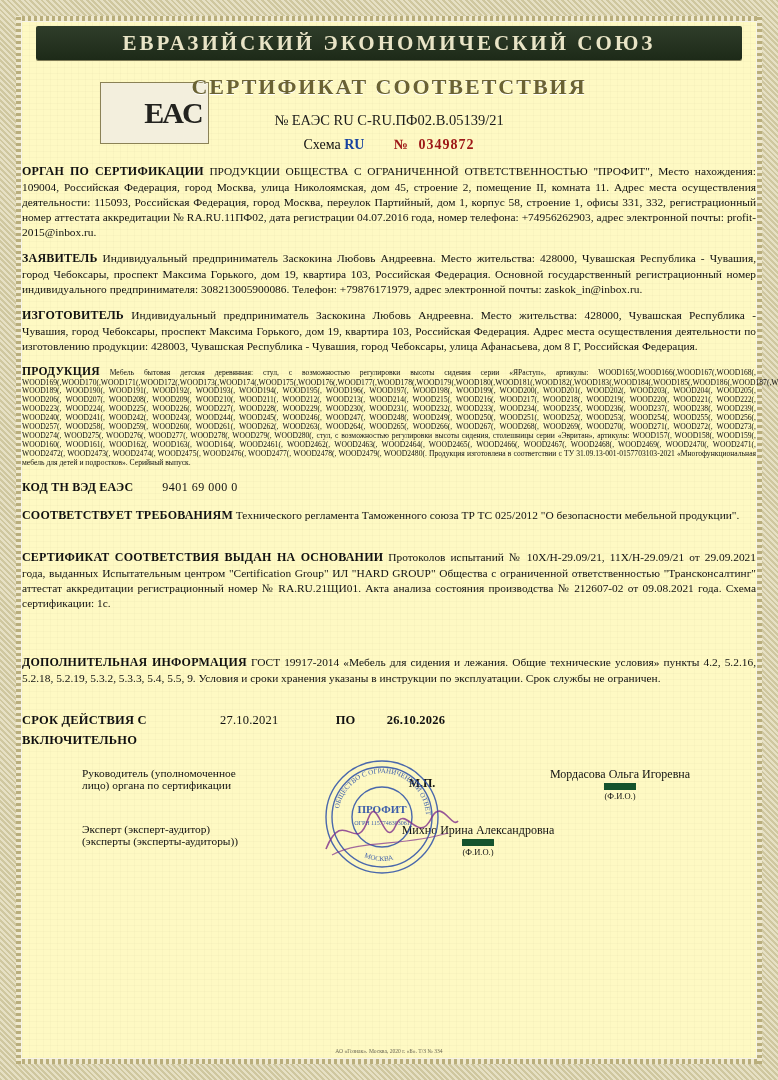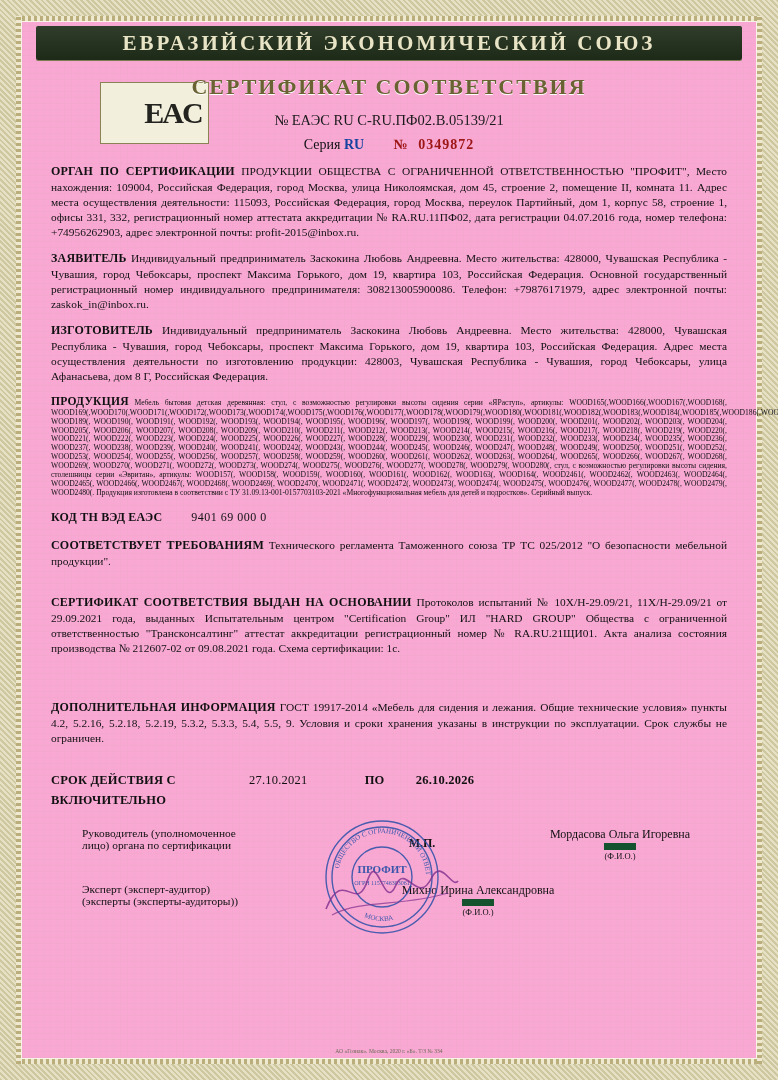--- a/index.html
+++ b/index.html
@@ -14,21 +14,21 @@
       background:#f7f4e7;
       box-shadow:inset 0 0 0 1px #b9b089;}
   .guil-top,.guil-bottom{position:absolute;left:16px;right:16px;height:5px;
       background:repeating-linear-gradient(90deg,#b9ae7c 0 3px,#efe9cf 3px 6px);}
   .guil-top{top:16px}.guil-bottom{bottom:16px}
   .guil-left,.guil-right{position:absolute;top:16px;bottom:16px;width:5px;
       background:repeating-linear-gradient(0deg,#b9ae7c 0 3px,#efe9cf 3px 6px);}
   .guil-left{left:16px}.guil-right{right:16px}
 
   .content{position:absolute;left:22px;top:22px;right:22px;bottom:22px;
-      background:#f9a8d4;}
+      background:#fef9c3;}
 
   
   .content:before{content:"";position:absolute;inset:0;pointer-events:none;
      background:
        repeating-linear-gradient(0deg,rgba(170,160,120,.055) 0 1px,transparent 1px 6px),
        repeating-linear-gradient(90deg,rgba(170,160,120,.05) 0 1px,transparent 1px 7px);}
 
   .eaeu-band{position:relative;margin:4px 14px 0 14px;height:34px;
       background:linear-gradient(180deg,#2f3d2a,#1d2a18);
       border-radius:2px;display:flex;align-items:center;justify-content:center;
@@ -42,21 +42,21 @@
   .cert-number{position:relative;text-align:center;margin-top:12px;font-size:14.5px;color:#1a1a1a;}
   .series-row{position:relative;text-align:center;margin-top:8px;font-size:14px;}
   .series-row .ser{color:#111}
   .series-row .ru{color:#1642a0;font-weight:bold}
   .series-row .no{color:#9d1616;font-weight:bold;margin-left:26px;letter-spacing:1px;}
 
   .eac-box{position:absolute;left:78px;top:60px;width:70px;height:60px;
       border:1px solid #8b8256;background:#f3efdd;display:flex;align-items:center;justify-content:center;padding-left:37px;}
   .eac-text{font-family:"Liberation Serif",serif;font-weight:bold;font-size:30px;color:#23231f;letter-spacing:-2px;}
 
-  .body-txt{position:relative;padding:0 29px;margin-top:10px;font-size:11.4px;
+  .body-txt{position:relative;padding:0 0;margin-top:10px;font-size:11.4px;
       line-height:1.32;text-align:justify;color:#111;}
   .sec{margin-top:11px}
   .lab{font-weight:bold;font-size:12px;letter-spacing:.2px;}
 
   .prod-block{font-size:7.6px;line-height:1.18;text-align:justify;}
   .prod-block .lab{font-size:11.6px}
 
   .code-line{margin-top:12px;font-size:12px}
   .code-line .val{margin-left:26px;letter-spacing:.5px}
 
@@ -108,21 +108,21 @@
       <span class="txt">ЕВРАЗИЙСКИЙ ЭКОНОМИЧЕСКИЙ СОЮЗ</span>
     </div>
 
     <div class="eac-box">
       <span class="eac-text">ЕAC</span>
     </div>
 
     <div class="cert-title">СЕРТИФИКАТ СООТВЕТСТВИЯ</div>
     <div class="cert-number">№ ЕАЭС RU C-RU.ПФ02.В.05139/21</div>
     <div class="series-row">
-      <span class="ser">Серия</span>
+      <span class="ser">Схема</span>
       <span class="ru">RU</span>
       <span class="no">№</span>
       <span class="no" style="margin-left:6px">0349872</span>
     </div>
 
     <div class="body-txt">
 
       <div class="sec">
         <span class="lab">ОРГАН ПО СЕРТИФИКАЦИИ</span>
         <span>ПРОДУКЦИИ ОБЩЕСТВА С ОГРАНИЧЕННОЙ ОТВЕТСТВЕННОСТЬЮ "ПРОФИТ", Место нахождения: 109004, Российская Федерация, город Москва, улица Николоямская, дом 45, строение 2, помещение II, комната 11. Адрес места осуществления деятельности: 115093, Российская Федерация, город Москва, переулок Партийный, дом 1, корпус 58, строение 1, офисы 331, 332, регистрационный номер аттестата аккредитации № RA.RU.11ПФ02, дата регистрации 04.07.2016 года, номер  телефона: +74956262903, адрес электронной почты: profit-2015@inbox.ru.</span>

